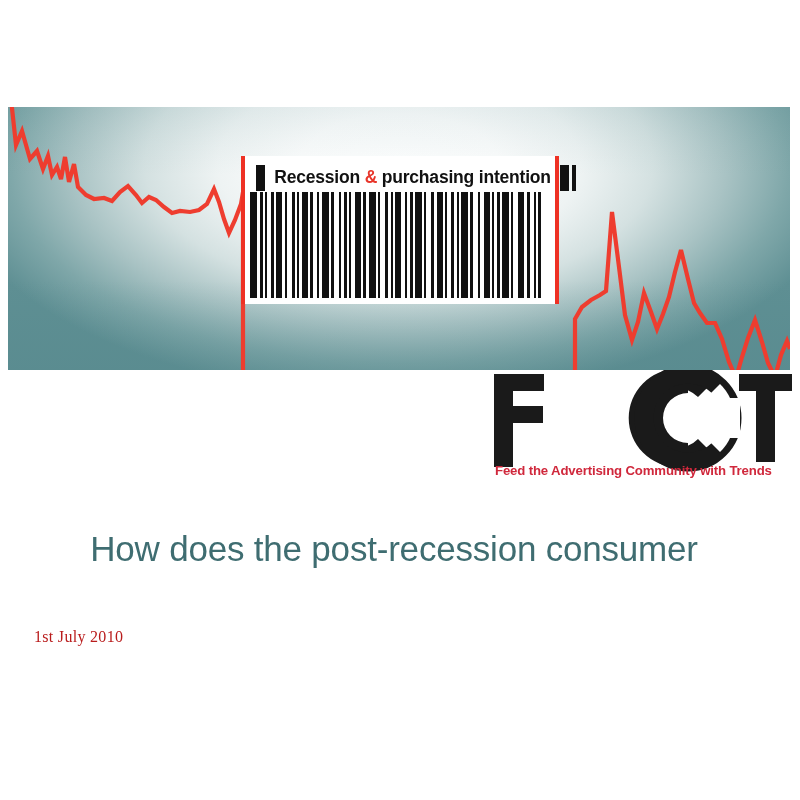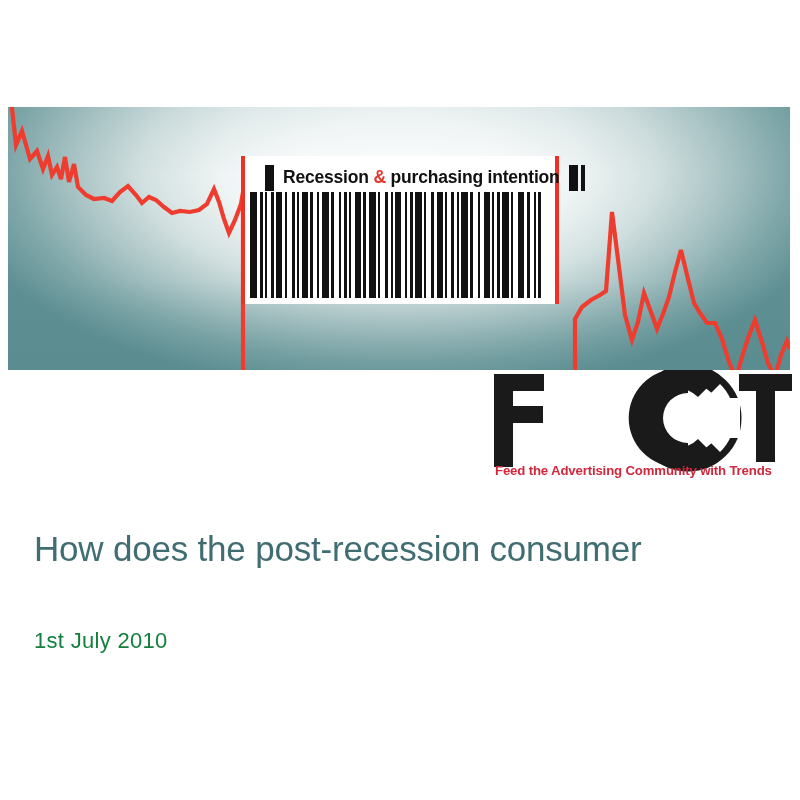--- a/index.html
+++ b/index.html
@@ -59,26 +59,26 @@
     width: 4px;
     height: 100%;
     background: #ee3124;
     z-index: 5;
   }
   #barcode-rail-left { left: 0; }
   #barcode-rail-right { right: 0; }
 
   #barcode-title {
     position: absolute;
-    left: 0; right: 0;
+    left: 8px; right: 0;
     top: 7px;
     height: 30px;
     display: flex;
     align-items: center;
-    justify-content: space-between;
+    justify-content: center;
     z-index: 6;
     pointer-events: none;
     padding-left: 24px;
   }
   #barcode-title .cap {
     width: 9px;
     height: 26px;
     background: #111111;
     flex: 0 0 auto;
   }
@@ -130,29 +130,30 @@
     position: absolute;
     left: 34px;
     top: 524px;
     width: 720px;
     color: #3f6d71;
     font-family: "Liberation Sans", sans-serif;
     font-size: 35px;
     line-height: 1.42;
     font-weight: 400;
     letter-spacing: -0.2px;
+    text-align: center;
   }
   #headline .l2 { display: block; }
   #subdate {
     position: absolute;
     left: 34px;
     top: 628px;
-    color: #15803d;
-    font-family: Liberation Sans, sans-serif;
-    font-size: 22px;
+    color: #b91c1c;
+    font-family: Liberation Serif, serif;
+    font-size: 16px;
     letter-spacing: 0.3px;
   }
 </style>
 </head>
 <body>
 
 <div id="banner">
   <div class="vignette"></div>
 
   <svg class="line-svg" viewBox="0 0 782 263" preserveAspectRatio="none">

